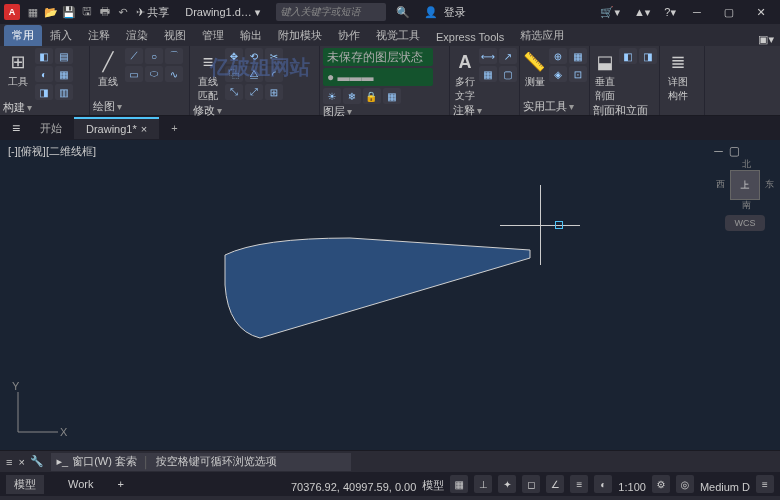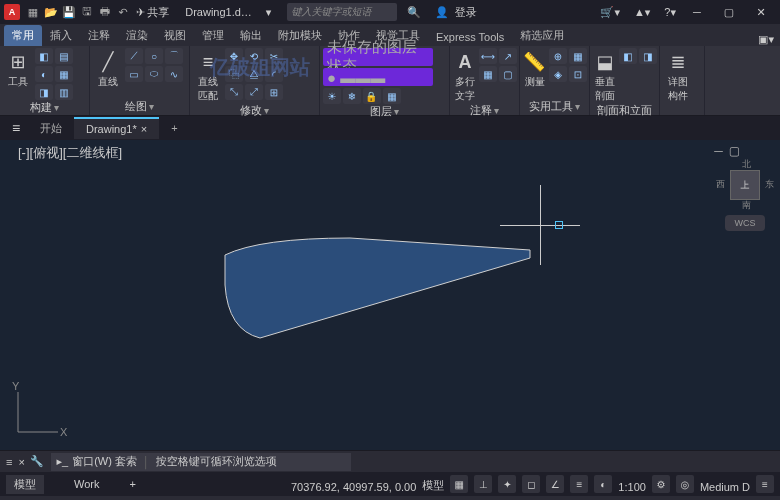--- a/index.html
+++ b/index.html
@@ -2,60 +2,60 @@
 <html><head>
 <meta charset="utf-8">
 <style>
 *{margin:0;padding:0;box-sizing:border-box;font-family:"Microsoft YaHei",sans-serif;font-size:11px;color:#ccc}
 body{background:#2b2b35;width:780px;height:500px;overflow:hidden;position:relative}
 .titlebar{height:24px;background:#1e1e28;display:flex;align-items:center;padding:0 4px;gap:6px}
 .app-icon{width:16px;height:16px;background:#d62e2e;border-radius:2px;display:flex;align-items:center;justify-content:center;color:#fff;font-size:9px;font-weight:bold}
 .tb-icons{display:flex;gap:4px}
 .tb-icons span{width:14px;height:14px;display:flex;align-items:center;justify-content:center;cursor:pointer;color:#aaa}
 .share{color:#4fc3f7;display:flex;align-items:center;gap:2px;cursor:pointer}
-.title{flex:0 0 auto;padding:0 10px;display:flex;align-items:center;gap:14px}
+.title{flex:0 0 auto;padding:0 10px;display:flex;align-items:center;gap:3px}
 .search-box{flex:0 0 110px;height:18px;background:#3a3a45;border-radius:2px;padding:0 4px;display:flex;align-items:center;font-style:italic;color:#888;font-size:10px}
 .spacer{flex:1}
 .win-controls{display:flex;gap:2px}
 .win-controls span{width:30px;height:22px;display:flex;align-items:center;justify-content:center;cursor:pointer}
 .ribbon-tabs{height:22px;background:#2b2b35;display:flex;align-items:end;padding-left:4px;gap:0}
 .rtab{padding:3px 8px;cursor:pointer;color:#bbb;border-top-left-radius:3px;border-top-right-radius:3px}
 .rtab.active{background:#4a6b9c;color:#fff}
 .ribbon{height:70px;background:#33333d;display:flex;border-bottom:1px solid #1a1a22}
 .panel{display:flex;flex-direction:column;border-right:1px solid #252530;padding:2px 3px}
 .panel-body{flex:1;display:flex;gap:2px;align-items:flex-start}
-.panel-label{height:14px;text-align:center;font-size:10px;color:#999;display:flex;align-items:center;justify-content:center;gap:2px}
+.panel-label{height:14px;text-align:center;font-size:10px;color:#999;display:flex;align-items:center;gap:2px}
 .big-btn{width:30px;display:flex;flex-direction:column;align-items:center;gap:1px;cursor:pointer;padding-top:2px}
 .big-btn .ico{width:24px;height:24px;display:flex;align-items:center;justify-content:center;font-size:18px}
 .big-btn .lbl{font-size:10px;color:#ccc}
 .small-grid{display:grid;grid-template-columns:repeat(3,18px);gap:2px}
 .small-grid.two{grid-template-columns:repeat(2,18px)}
 .sm{width:18px;height:16px;background:#3a3a45;border-radius:2px;cursor:pointer;display:flex;align-items:center;justify-content:center;font-size:10px;color:#9cf}
-.layer-combo{width:110px;height:18px;background:#6d28d9;border-radius:2px;display:flex;align-items:center;padding:0 4px;font-size:15px;color:#aaa}
+.layer-combo{width:110px;height:18px;background:#14532d;border-radius:2px;display:flex;align-items:center;padding:0 4px;font-size:12px;color:#aaa}
 .doctabs{height:24px;background:#1e1e28;display:flex;align-items:center;padding-left:4px;gap:0}
 .doctab{padding:4px 12px;cursor:pointer;color:#aaa;display:flex;align-items:center;gap:4px}
 .doctab.active{background:#2b2b35;color:#fff;border-top:2px solid #4fc3f7}
 .hamburger{width:24px;text-align:center;cursor:pointer;font-size:14px}
 .viewport{position:relative;height:310px;background:#1a2332;overflow:hidden}
-.view-label{position:absolute;top:4px;left:18px;color:#ccc;font-size:13px}
+.view-label{position:absolute;top:4px;left:8px;color:#ccc;font-size:11px}
 .vp-ctrl{position:absolute;top:4px;right:40px;display:flex;gap:6px}
 .vp-ctrl span{cursor:pointer;color:#aaa;font-size:12px}
 .viewcube{position:absolute;top:20px;right:10px;width:50px;height:50px}
 .viewcube .cube{width:30px;height:30px;background:#4a4a55;border:1px solid #666;position:absolute;top:10px;left:10px;display:flex;align-items:center;justify-content:center;font-size:9px;cursor:pointer}
 .viewcube .dir{position:absolute;font-size:9px;color:#888}
 .wcs{position:absolute;top:75px;right:15px;width:40px;height:16px;background:#3a3a45;border-radius:4px;text-align:center;font-size:9px;line-height:16px;color:#999}
 .shape{position:absolute;left:220px;top:90px}
 .cursor-cross{position:absolute;left:540px;top:85px}
 .cursor-cross .h{position:absolute;width:80px;height:1px;background:#ccc;top:0;left:-40px}
 .cursor-cross .v{position:absolute;width:1px;height:80px;background:#ccc;top:-40px;left:0}
 .cursor-cross .box{position:absolute;width:8px;height:8px;border:1px solid #4fc3f7;top:-4px;left:15px}
 .ucs{position:absolute;bottom:8px;left:8px}
 .cmdline{height:22px;background:#2b2b35;display:flex;align-items:center;padding:0 6px;gap:6px;border-top:1px solid #1a1a22}
 .cmd-input{flex:0 0 auto;background:#3a3a45;height:18px;padding:0 6px;display:flex;align-items:center;min-width:300px;font-size:10px;color:#aaa}
-.statusbar{height:24px;background:#1e1e28;display:flex;align-items:center;padding:0 6px;gap:22px}
+.statusbar{height:24px;background:#1e1e28;display:flex;align-items:center;padding:0 6px;gap:16px}
 .sb-tab{padding:2px 8px;cursor:pointer}
 .sb-tab.active{background:#33333d}
 .sb-right{margin-left:auto;display:flex;align-items:flex-end;gap:6px}
 .sb-btn{width:18px;height:18px;background:#33333d;border-radius:2px;cursor:pointer;display:flex;align-items:center;justify-content:center;font-size:10px}
 .watermark{position:absolute;top:54px;left:210px;font-size:20px;color:rgba(100,150,255,0.3);font-weight:bold;pointer-events:none}
 </style>
 </head>
 <body>
 
 <div class="titlebar">

